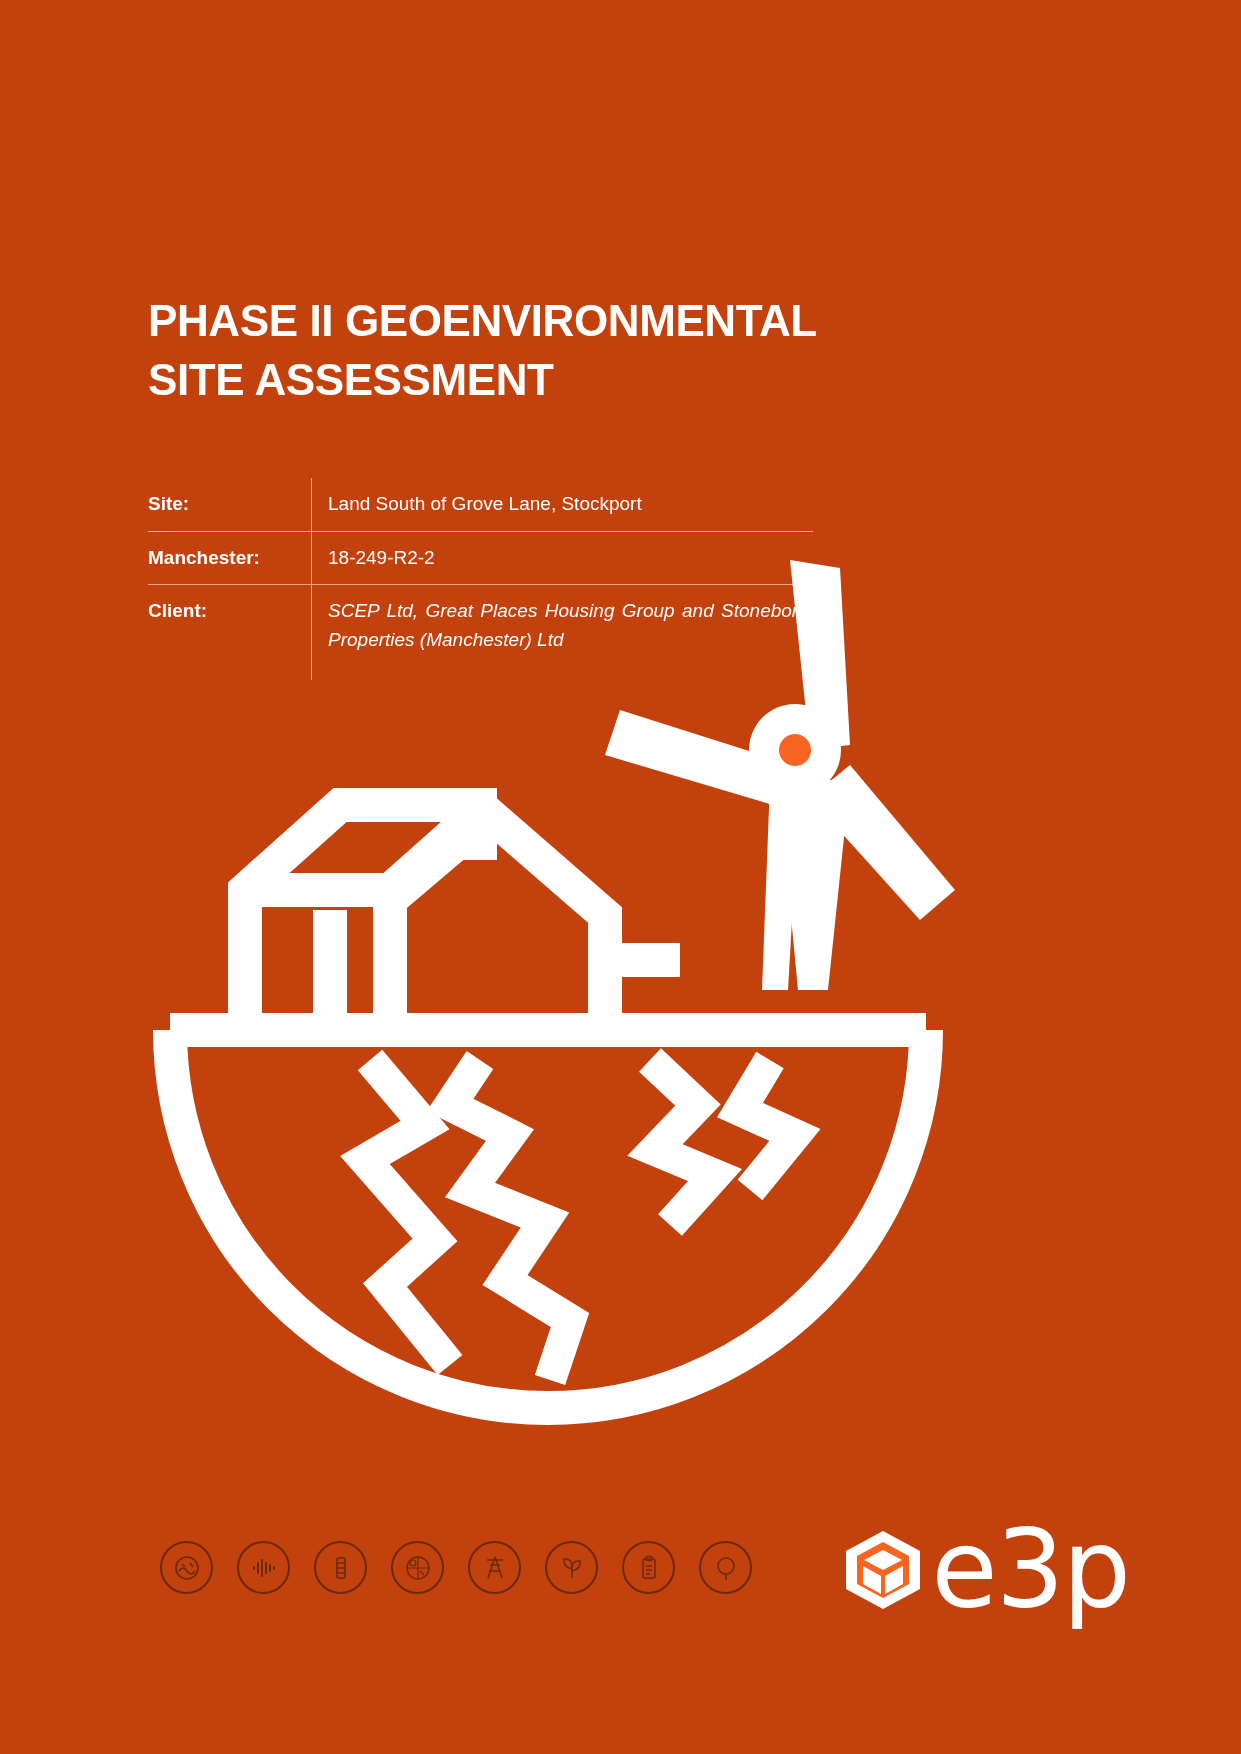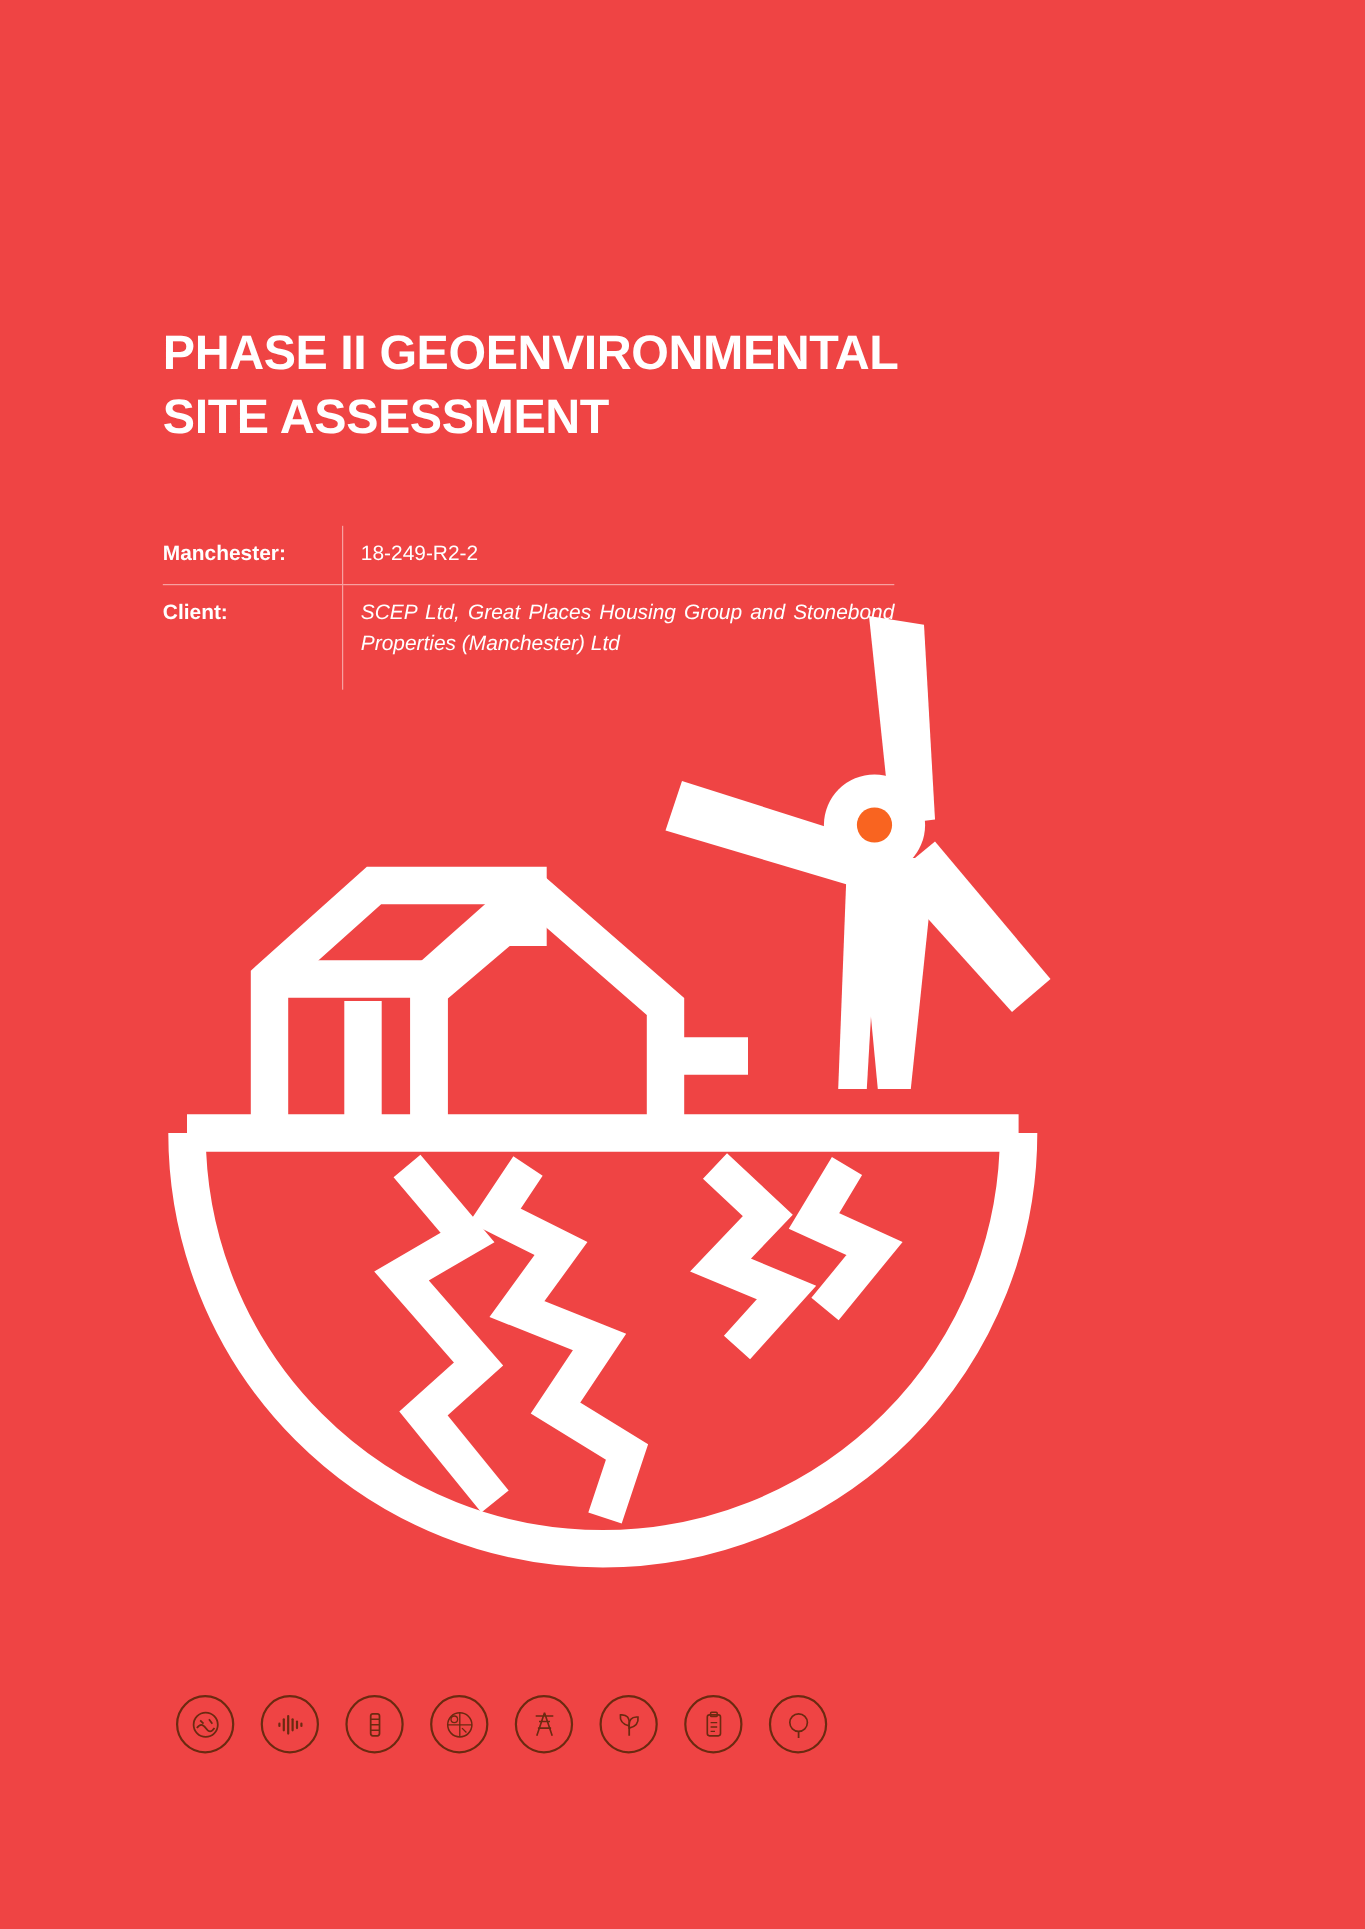--- a/index.html
+++ b/index.html
@@ -11,21 +11,21 @@
     height: 1754px;
     background: #F96420;
     font-family: "Liberation Sans", sans-serif;
     overflow: hidden;
     position: relative;
   }
   .page {
     position: relative;
     width: 1241px;
     height: 1754px;
-    background: #ef4444;
+    background: #c2410c;
     overflow: hidden;
   }
 
   
   .title-block {
     position: absolute;
     left: 148px;
     top: 292px;
     width: 780px;
     z-index: 5;
@@ -137,20 +137,24 @@
 
 <div class="page">
 
   <div class="title-block">
     <div class="title-line">PHASE II GEOENVIRONMENTAL</div>
     <div class="title-line">SITE ASSESSMENT</div>
   </div>
 
   <table class="info-table">
     <tbody>
+        <tr>
+      <td class="info-label">Site:</td>
+      <td class="info-value">Land South of Grove Lane, Stockport</td>
+    </tr>
     <tr>
       <td class="info-label">Manchester:</td>
       <td class="info-value">18-249-R2-2</td>
     </tr>
     <tr>
       <td class="info-label">Client:</td>
       <td class="info-value">SCEP Ltd, Great Places Housing Group and Stonebond Properties (Manchester) Ltd</td>
     </tr>
   </tbody>
     </table>
@@ -245,14 +249,26 @@
         </svg>
     </div>
     <div class="icon-badge">
       <svg width="34" height="34" viewBox="0 0 34 34">
           <circle cx="17" cy="15" r="8" fill="none" stroke="#6b2a10" stroke-width="1.5"></circle>
           <path d="M17 23 v6" stroke="#6b2a10" stroke-width="1.6"></path>
         </svg>
     </div>
   </div>
 
+  <div class="logo">
+    <div class="logo-mark">
+      <svg width="80" height="84" viewBox="0 0 80 84">
+        <polygon points="40,3 77,23 77,61 40,81 3,61 3,23" fill="#ffffff"></polygon>
+        <polygon points="40,14 66,28 66,56 40,70 14,56 14,28" fill="#F96420"></polygon>
+        <polygon points="40,22 59,32 40,42 21,32" fill="#ffffff"></polygon>
+        <polygon points="20,38 38,48 38,66 20,56" fill="#ffffff"></polygon>
+        <polygon points="60,38 42,48 42,66 60,56" fill="#ffffff"></polygon>
+      </svg>
+    </div>
+    <div class="logo-text">e3p</div>
+  </div>
 
 </div>
 
 </body></html>

